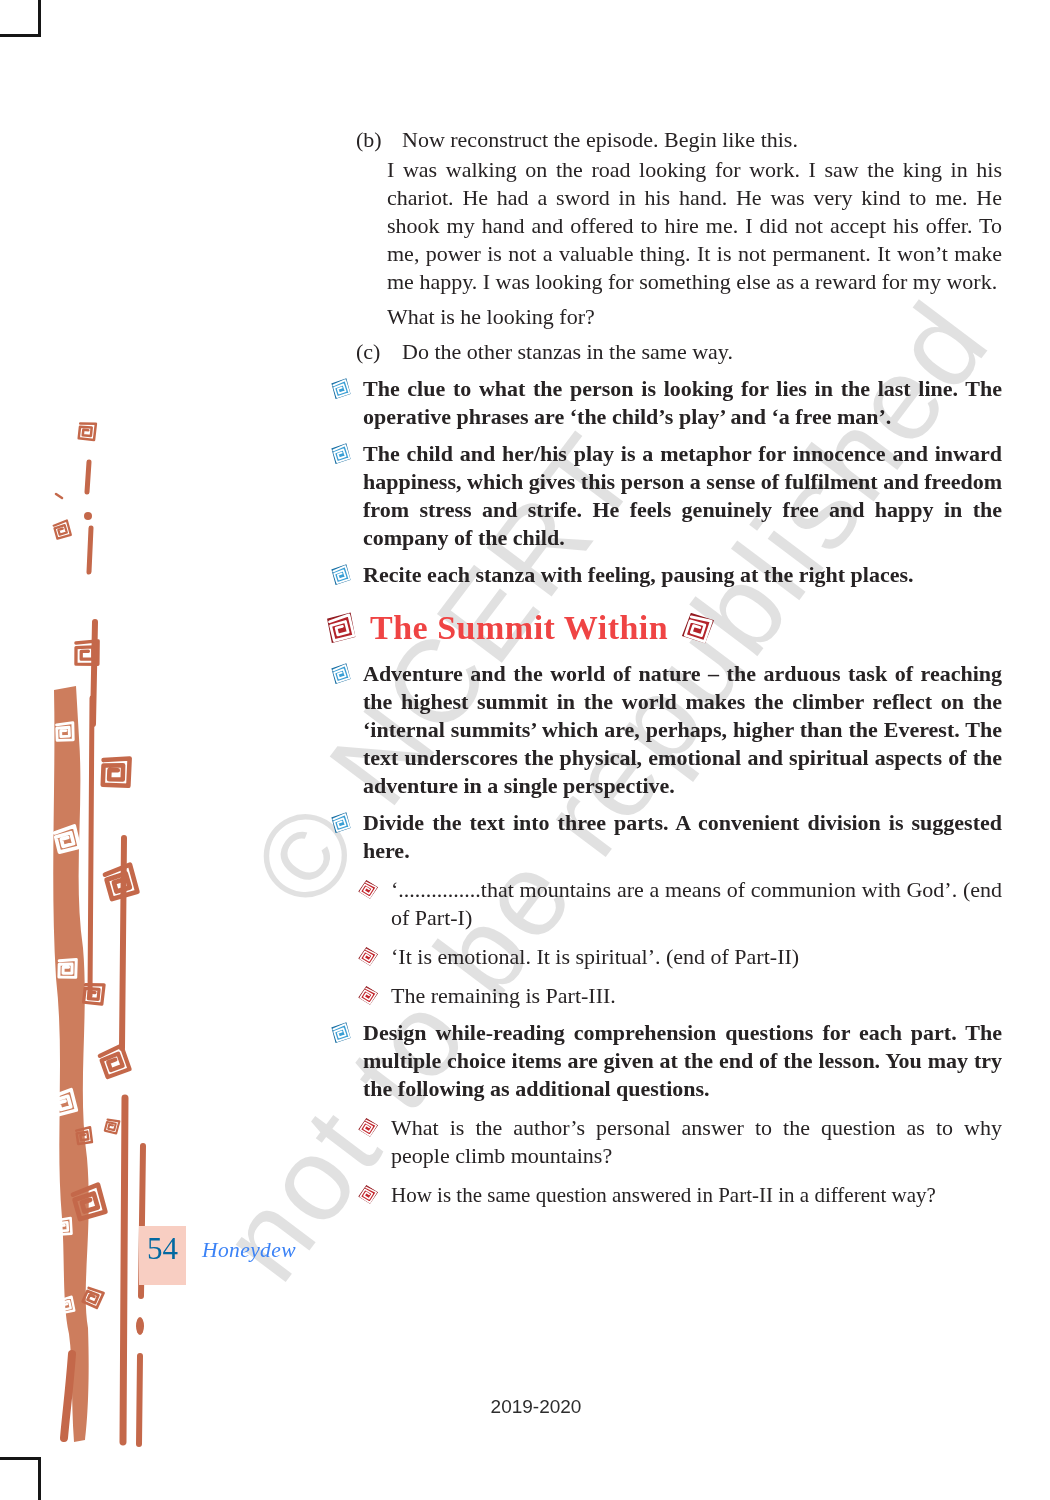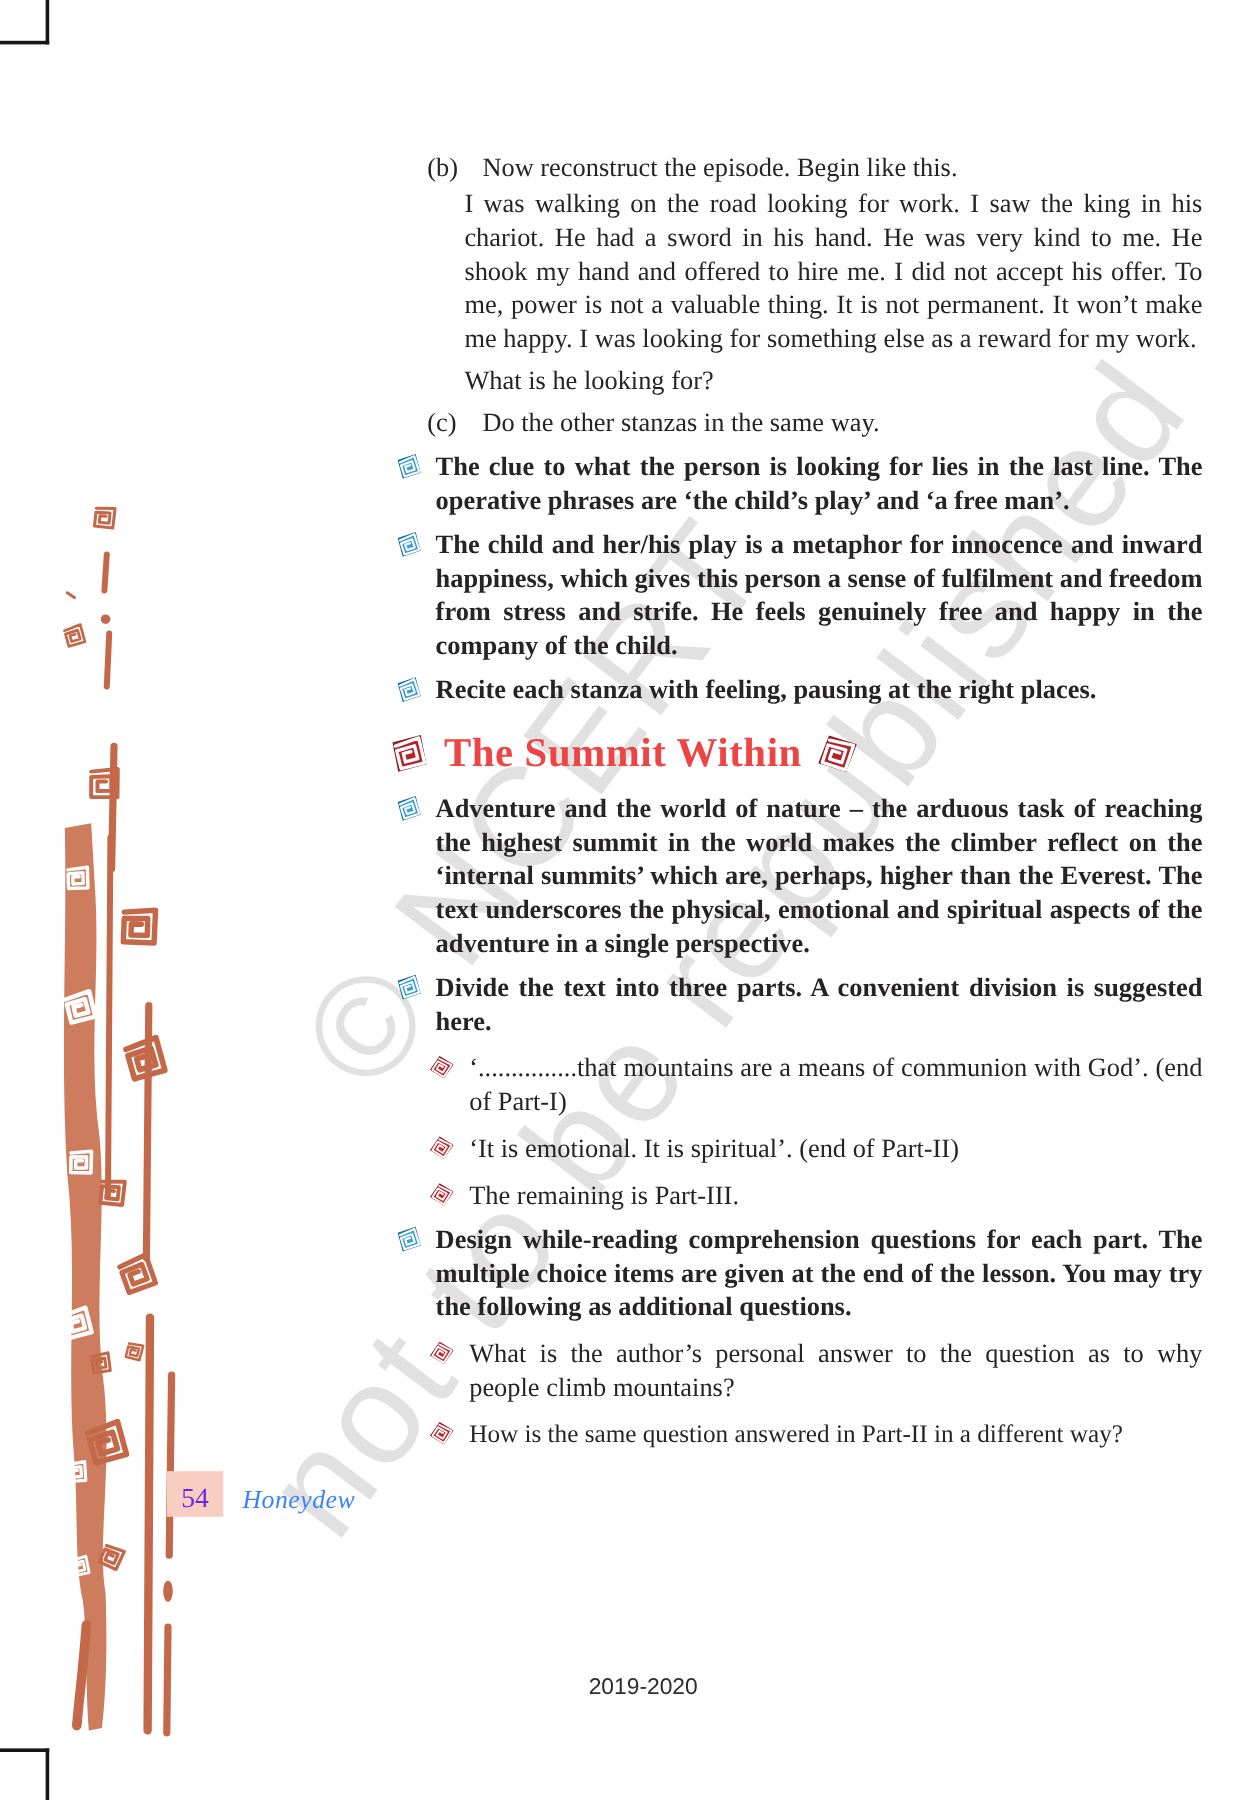--- a/index.html
+++ b/index.html
@@ -11,22 +11,22 @@
   .crop.bl{left:0;top:1457px;width:38px;height:43px;border-right:3px solid #161616;border-top:3px solid #161616;}
   
   .watermark{position:absolute;left:-130px;top:290px;width:1310px;height:880px;z-index:1;
              display:flex;flex-direction:column;justify-content:center;align-items:center;gap:64px;
              transform:rotate(-53deg);pointer-events:none;}
   .watermark span{font-family:"Liberation Sans",sans-serif;font-size:118px;white-space:nowrap;
              color:rgba(40,40,40,0.14);letter-spacing:4px;}
   
   .side-art{position:absolute;left:38px;top:398px;z-index:0;}
   
-  .pagenum-box{position:absolute;left:139px;top:1226px;width:47px;height:38px;z-index:2;
-               background:#f8cec2;font-size:23px;line-height:46px;text-align:center;color:#6d28d9;}
+  .pagenum-box{position:absolute;left:139px;top:1226px;width:47px;height:59px;z-index:2;
+               background:#f8cec2;font-size:31px;line-height:46px;text-align:center;color:#0369a1;}
   .book-title{position:absolute;left:202px;top:1238px;z-index:2;font-style:italic;font-size:21.5px;
               letter-spacing:0.4px;color:#3b82f6;}
   .footer-year{position:absolute;left:11px;top:1396px;width:100%;z-index:2;text-align:center;
                font-family:"Liberation Sans",sans-serif;font-size:19px;color:#2d2d2d;}
   
   .content{position:absolute;left:330px;top:126px;width:672px;z-index:2;font-size:22px;line-height:28px;}
   .labeled{position:relative;padding-left:72px;}
   .labeled .lbl{position:absolute;left:26px;top:0;}
   .labeled .txt{display:block;}
   .para{margin:2px 0 0 57px;text-align:justify;}

